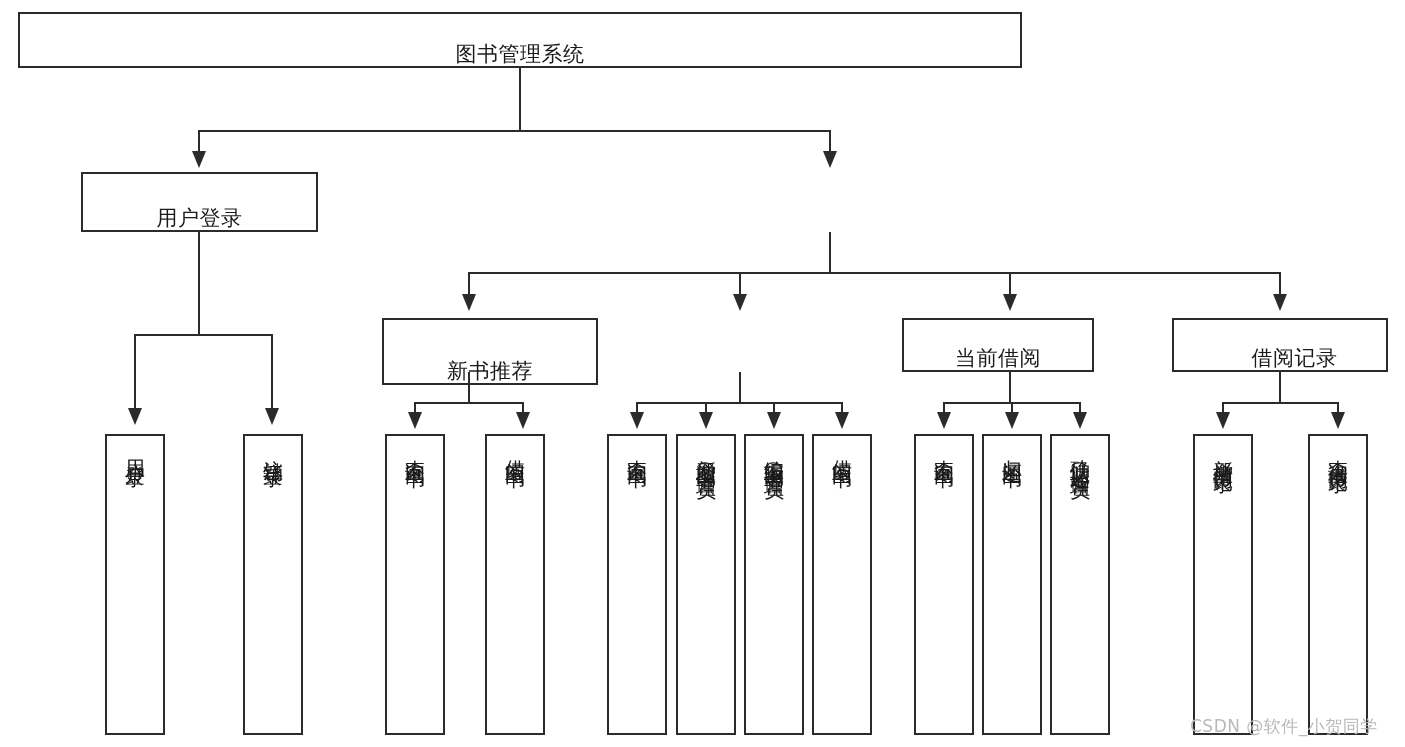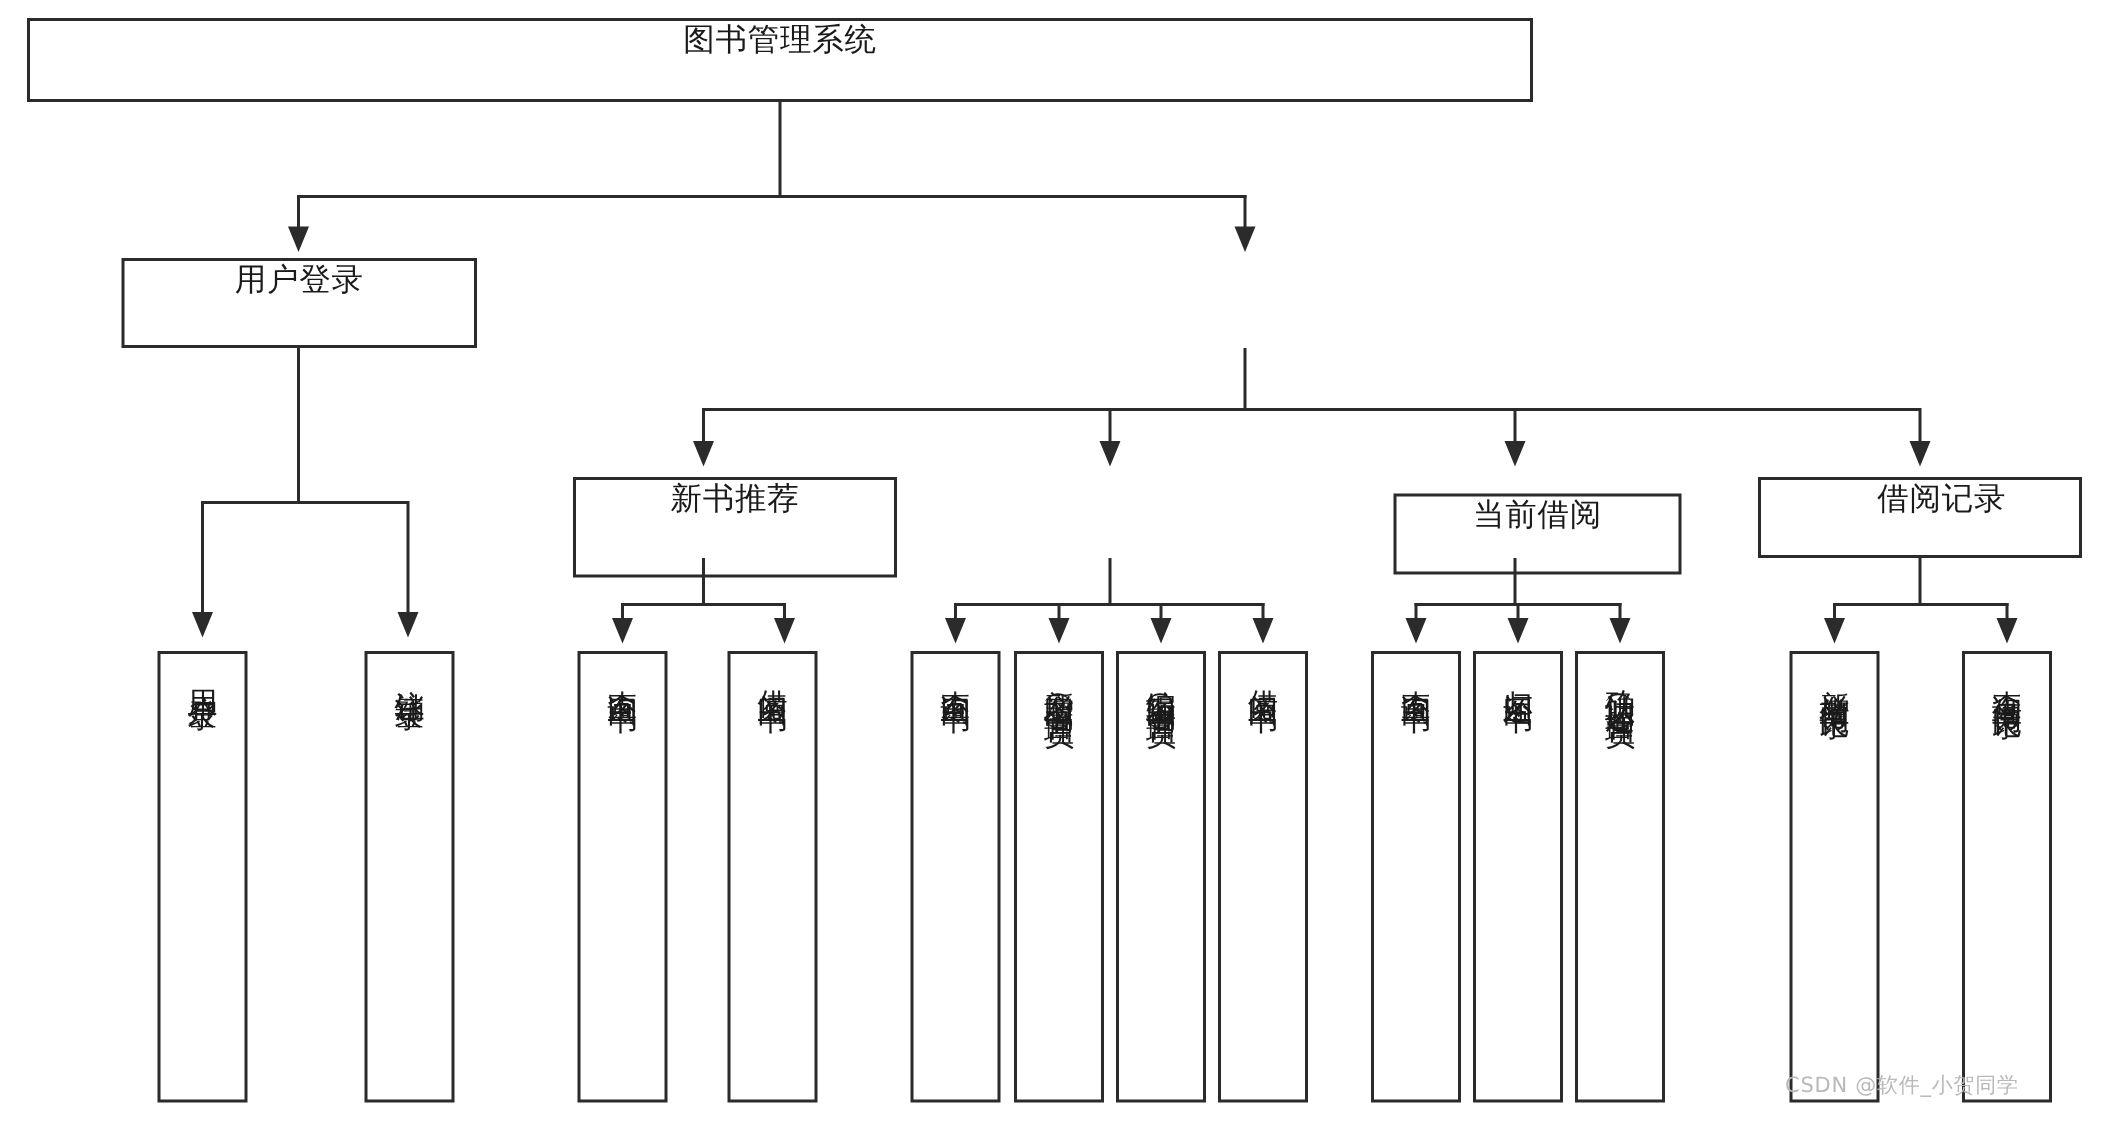--- a/index.html
+++ b/index.html
@@ -18,21 +18,21 @@
     background: #ffffff;
     overflow: hidden;
   }
   
   .node {
     position: absolute;
     box-sizing: border-box;
     background: #ffffff;
     border: 2px solid #2b2b2b;
     display: flex;
-    align-items: flex-start;
+    align-items: flex-end;
     justify-content: center;
     color: #1a1a1a;
   }
   .node .label {
     font-size: 21px;
     line-height: 1.15;
     letter-spacing: 0.5px;
     white-space: nowrap;
     text-align: center;
   }
@@ -62,21 +62,21 @@
     width: 0;
     height: 0;
     border-left: 7px solid transparent;
     border-right: 7px solid transparent;
     border-top: 17px solid #2b2b2b;
   }
   
   #watermark {
     position: absolute;
     color: #b9b9b9;
-    font-size: 14px;
+    font-size: 17px;
     white-space: nowrap;
     letter-spacing: 0.5px;
   }
 </style>
 </head>
 <body>
 
 <div id="canvas">
 
   <div class="node" style="left:18px; top:12px; width:1004px; height:56px;">
@@ -110,21 +110,21 @@
   <div class="conn vline" style="left:739px; top:272px; width:2px; height:24px;"></div>
   <div class="arrow" style="left:733px; top:294px;"></div>
   <div class="conn vline" style="left:1009px; top:272px; width:2px; height:24px;"></div>
   <div class="arrow" style="left:1003px; top:294px;"></div>
   <div class="conn vline" style="left:1279px; top:272px; width:2px; height:24px;"></div>
   <div class="arrow" style="left:1273px; top:294px;"></div>
 
   <div class="node" style="left:382px; top:318px; width:216px; height:67px;">
     <span class="label">新书推荐</span>
   </div>
-  <div class="node" style="left:902px; top:329px; width:192px; height:54px;margin-left:27px;">
+  <div class="node" style="left:902px; top:318px; width:192px; height:54px;">
     <span class="label">当前借阅</span>
   </div>
   <div class="node" style="left:1172px; top:318px; width:216px; height:54px;padding-left:29px;">
     <span class="label">借阅记录</span>
   </div>
 
   <div class="conn vline" style="left:468px; top:372px; width:2px; height:31px;"></div>
   <div class="conn hline" style="left:414px; top:402px; width:110px; height:2px;"></div>
   <div class="conn vline" style="left:414px; top:402px; width:2px; height:12px;"></div>
   <div class="arrow" style="left:408px; top:412px;"></div>

